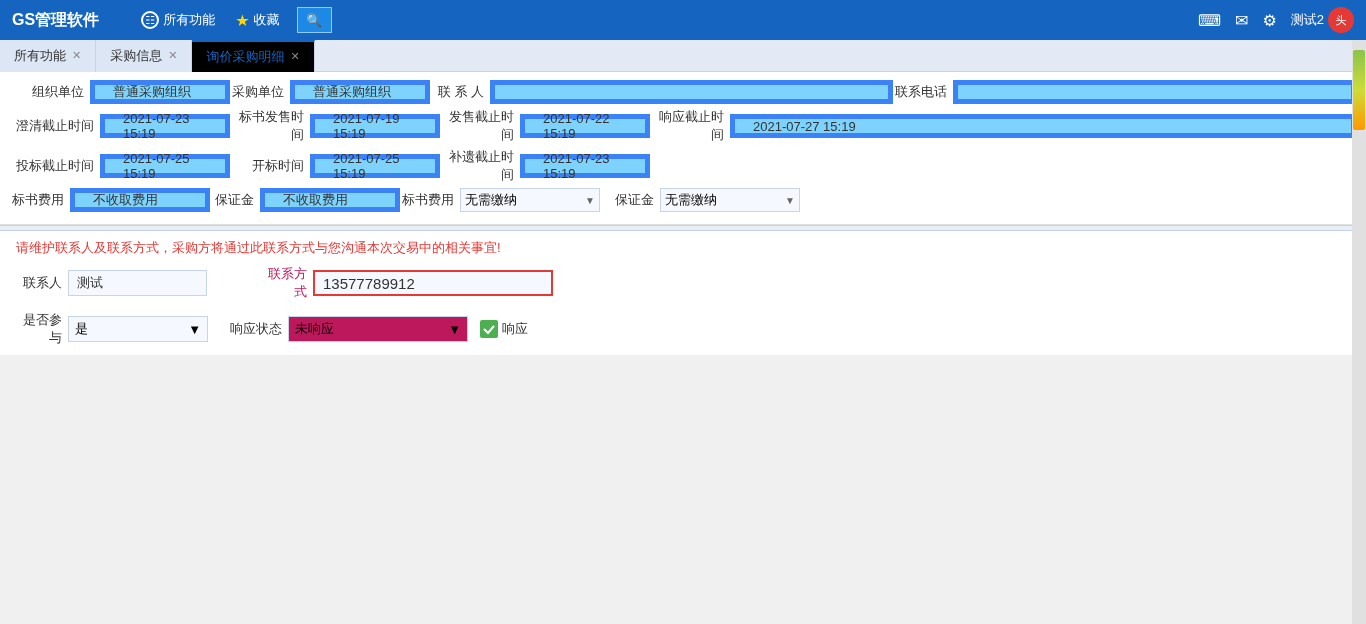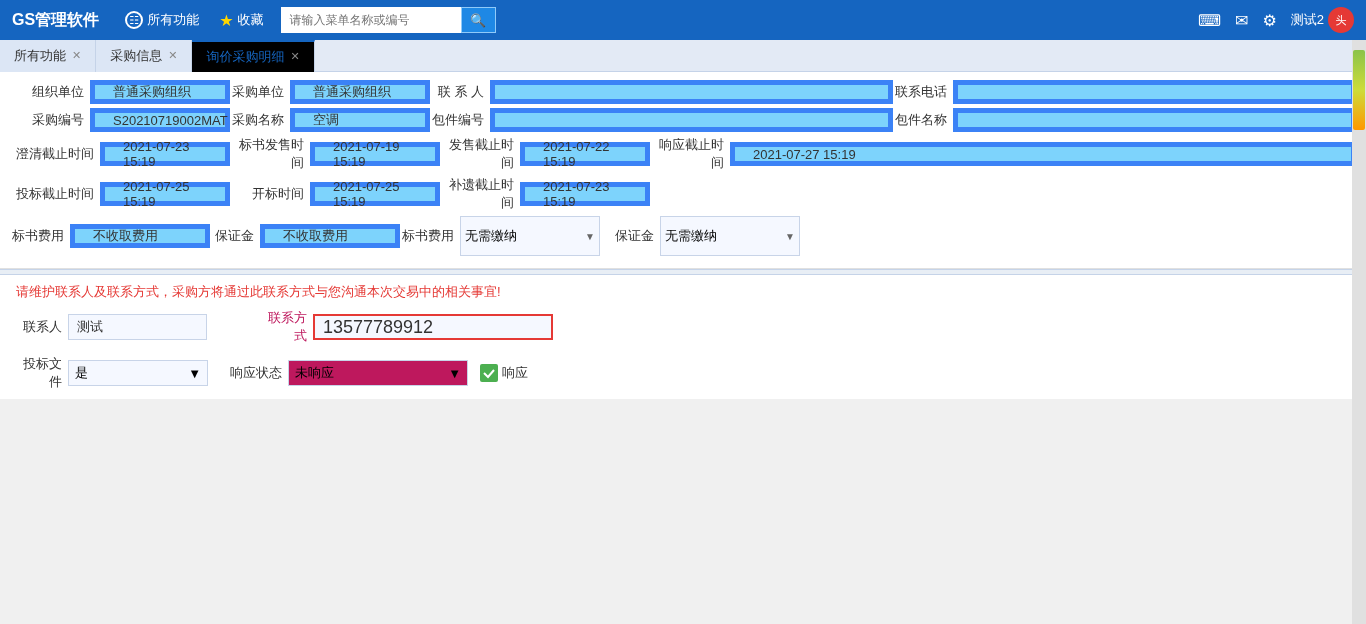--- a/index.html
+++ b/index.html
@@ -10,21 +10,21 @@
       background: #1565c0;
       height: 40px;
       display: flex;
       align-items: center;
       padding: 0 12px;
       color: white;
     }
     .top-bar-logo {
       font-size: 16px;
       font-weight: bold;
-      margin-right: 16px;
+      margin-right: 32px;
       color: white;
     }
     .top-bar-btn {
       display: flex;
       align-items: center;
       gap: 4px;
       padding: 4px 10px;
       cursor: pointer;
       color: white;
       font-size: 13px;
@@ -181,21 +181,21 @@
       color: #333;
       display: flex;
       align-items: center;
       min-width: 0;
     }
     .select-field {
       display: flex;
       align-items: center;
       border: 1px solid #c8d4e8;
       background: #f5f8ff;
-      height: 40px;
+      height: 24px;
       padding: 0 4px;
       font-size: 13px;
     }
     .select-arrow {
       margin-left: 4px;
       font-size: 10px;
       color: #666;
     }
 
     
@@ -265,21 +265,21 @@
       text-align: right;
       padding-right: 6px;
       color: #be185d;
     }
     .contact-way-input {
       width: 240px;
       border: 2px solid #e53935;
       background: #f5f8ff;
       height: 26px;
       padding: 0 8px;
-      font-size: 18px;
+      font-size: 15px;
       color: #333;
     }
     .participate-row {
       display: flex;
       align-items: center;
     }
     .participate-label {
       width: 52px;
       color: #333;
       text-align: right;
@@ -358,21 +358,20 @@
     <span class="icon-circle">☷</span>
     <span>所有功能</span>
   </div>
 
   <div class="top-bar-btn">
     <span class="icon-star">★</span>
     <span>收藏</span>
   </div>
 
   <div class="search-box">
-    <input type="text" placeholder="请输入菜单名称或编号" style="">
     <button>🔍</button>
   </div>
 
   <div class="top-bar-right">
     <span class="icon-btn">⌨</span>
     <span class="icon-btn">✉</span>
     <span class="icon-btn">⚙</span>
     <div class="user-badge">
       <span>测试2</span>
       <div class="user-avatar">头</div>
@@ -404,30 +403,20 @@
       <span class="form-label">组织单位</span>
       <div class="form-value" style="width:140px;flex:none;">普通采购组织</div>
       <span class="form-label" style="width:60px;">采购单位</span>
       <div class="form-value" style="width:140px;flex:none;">普通采购组织</div>
       <span class="form-label" style="width:60px;">联 系 人</span>
       <div class="form-value" style="flex:1;min-width:120px;"></div>
       <span class="form-label" style="width:60px;">联系电话</span>
       <div class="form-value" style="flex:1;min-width:120px;"></div>
     </div>
 
-    <div class="form-row">
-      <span class="form-label">采购编号</span>
-      <div class="form-value" style="width:140px;flex:none;">S20210719002MAT</div>
-      <span class="form-label" style="width:60px;">采购名称</span>
-      <div class="form-value" style="width:140px;flex:none;">空调</div>
-      <span class="form-label" style="width:60px;">包件编号</span>
-      <div class="form-value" style="flex:1;min-width:120px;"></div>
-      <span class="form-label" style="width:60px;">包件名称</span>
-      <div class="form-value" style="flex:1;min-width:120px;"></div>
-    </div>
 
     <div class="form-row">
       <span class="form-label" style="width:90px;">澄清截止时间</span>
       <div class="form-value" style="width:130px;flex:none;">2021-07-23 15:19</div>
       <span class="form-label" style="width:80px;">标书发售时间</span>
       <div class="form-value" style="width:130px;flex:none;">2021-07-19 15:19</div>
       <span class="form-label" style="width:80px;">发售截止时间</span>
       <div class="form-value" style="width:130px;flex:none;">2021-07-22 15:19</div>
       <span class="form-label" style="width:80px;">响应截止时间</span>
       <div class="form-value" style="flex:1;">2021-07-27 15:19</div>
@@ -469,21 +458,21 @@
     <div class="warning-text">请维护联系人及联系方式，采购方将通过此联系方式与您沟通本次交易中的相关事宜!</div>
 
     <div class="contact-row">
       <span class="contact-label">联系人</span>
       <input type="text" class="contact-input" value="测试" style="">
       <span class="contact-way-label">联系方式</span>
       <input type="text" class="contact-way-input" value="13577789912" style="">
     </div>
 
     <div class="participate-row">
-      <span class="participate-label">投标文件</span>
+      <span class="participate-label">是否参与</span>
       <div class="participate-select">
         <span>是</span>
         <span>▼</span>
       </div>
       <span class="status-label">响应状态</span>
       <div class="status-select">
         <span>未响应</span>
         <span>▼</span>
       </div>
       <div class="respond-btn">

